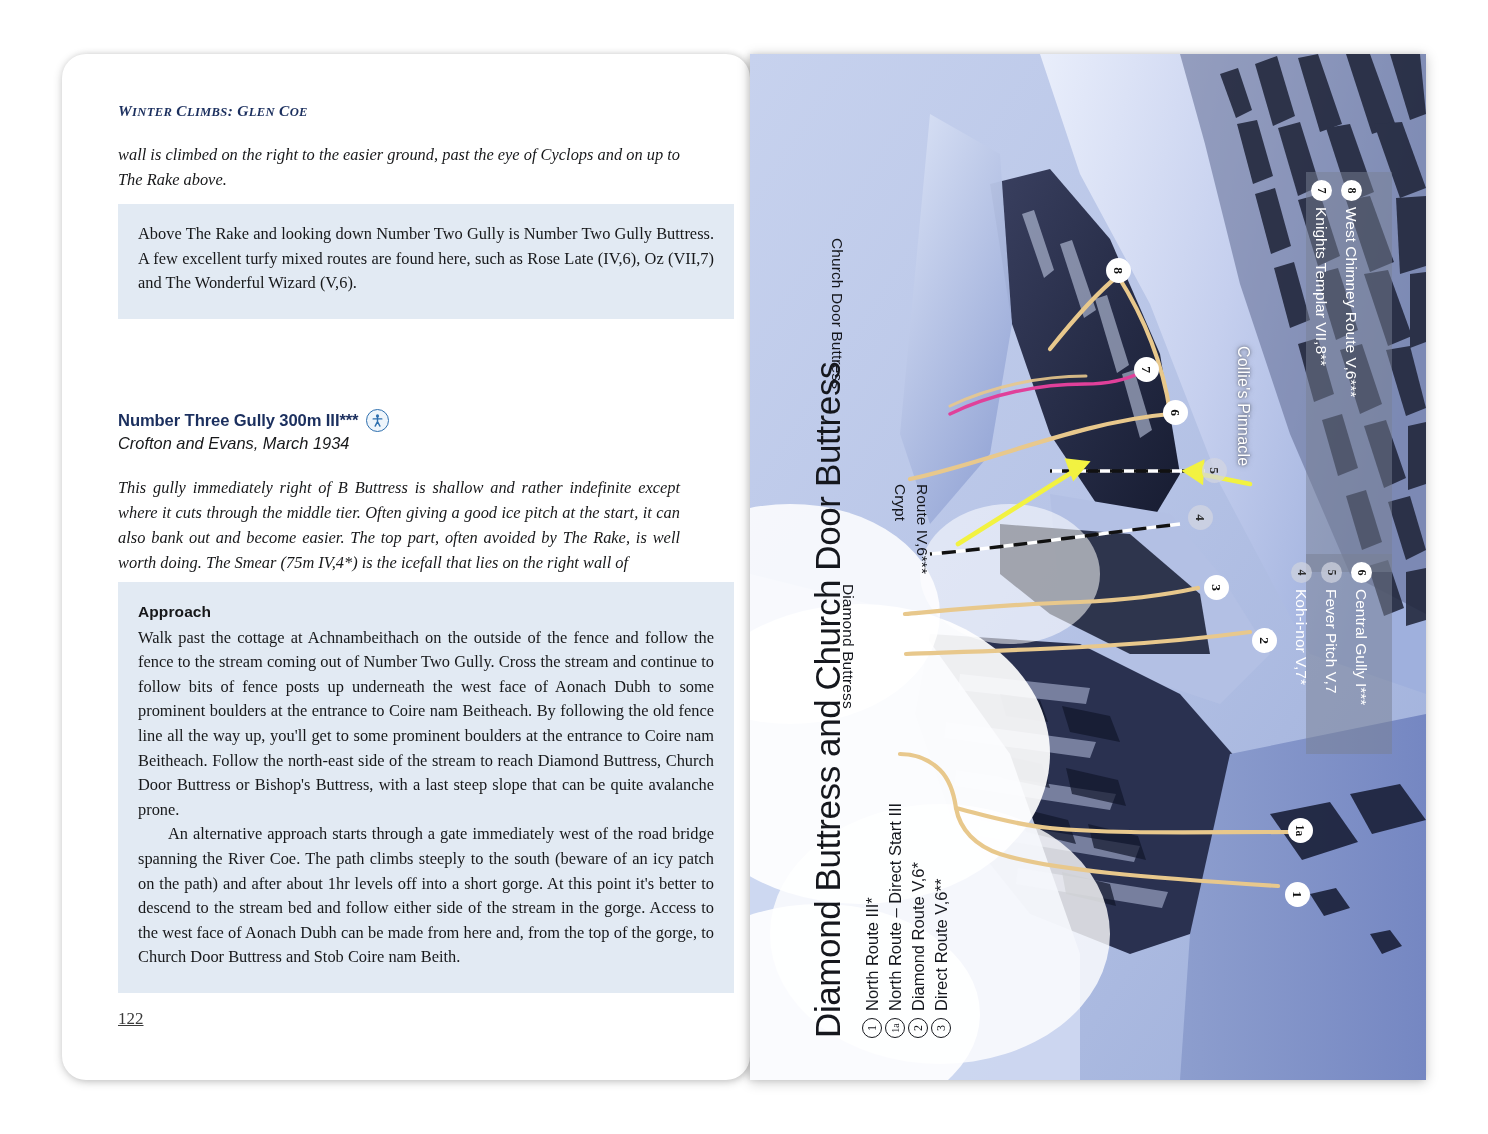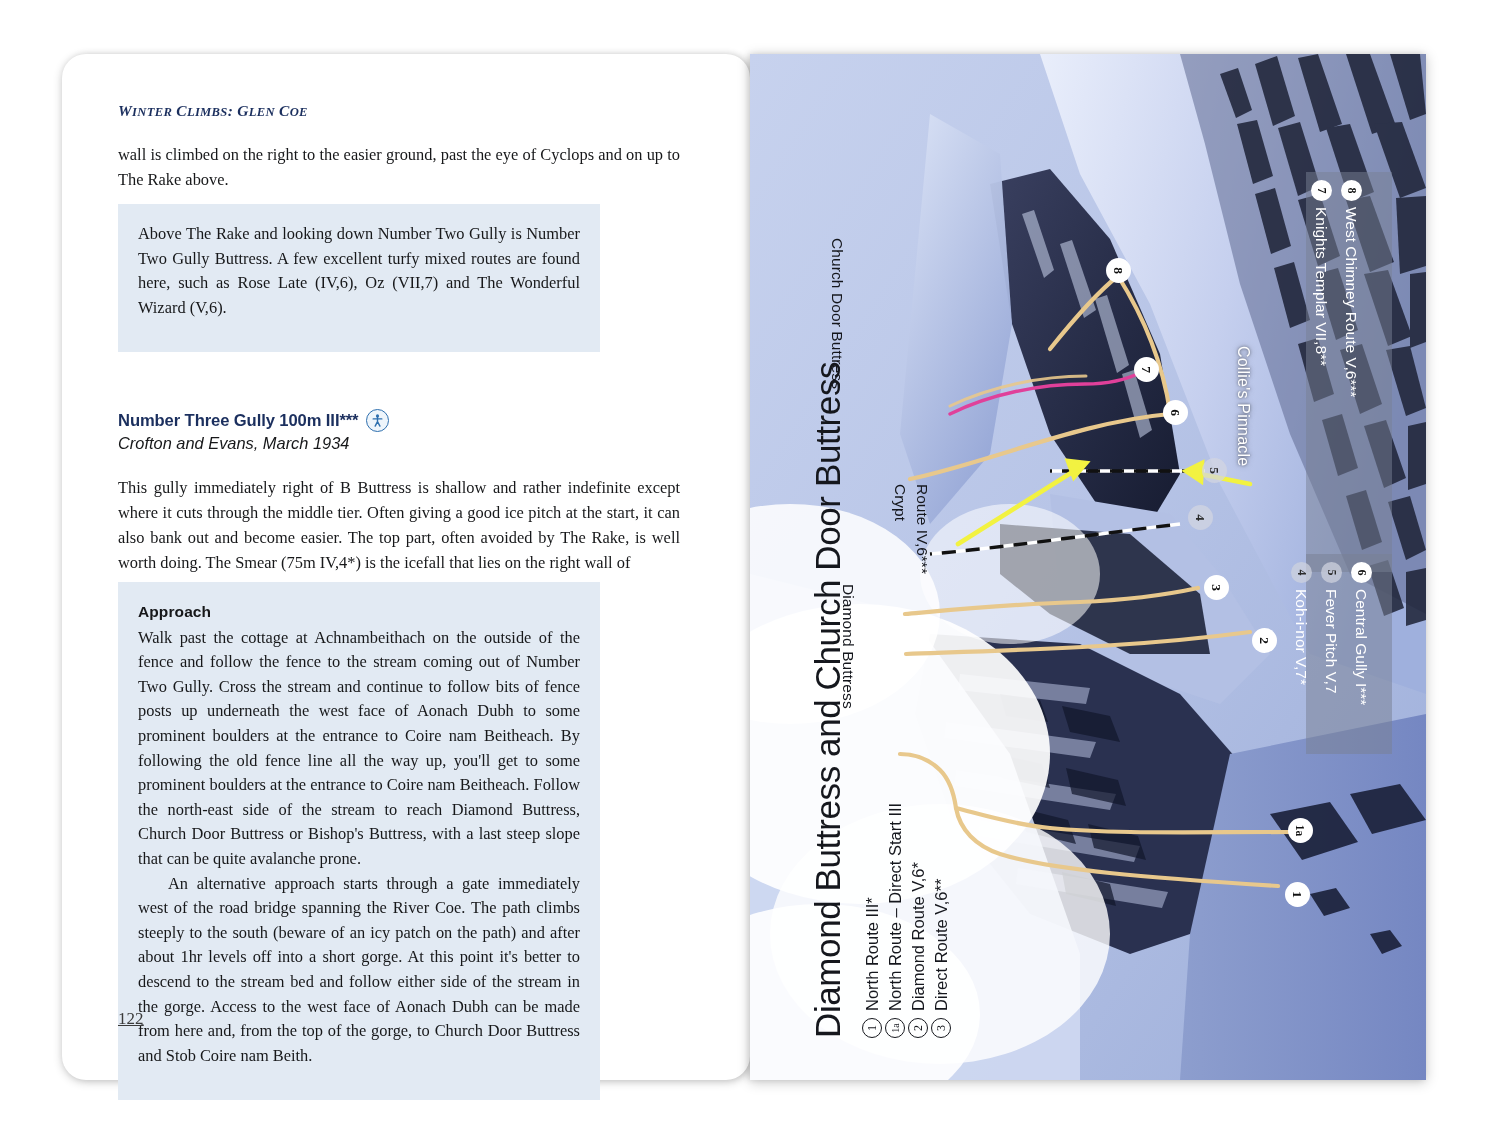--- a/index.html
+++ b/index.html
@@ -43,30 +43,31 @@
 
   .body-para {
     position: absolute;
     left: 56px;
     width: 562px;
     font-family: "Liberation Serif", serif;
     font-size: 16.4px;
     line-height: 25px;
     color: #17181a;
     text-align: justify;
+    font-style: italic;
   }
 
   #intro-para { top: 88px; }
 
   .infobox {
     position: absolute;
     left: 56px;
-    width: 482px;
+    width: 616px;
     background: #e2eaf3;
-    padding: 18px 20px 32px 20px;
+    padding: 18px 20px 23px 20px;
     font-family: "Liberation Serif", serif;
     font-size: 16.4px;
     line-height: 24.6px;
     color: #17181a;
     text-align: justify;
   }
   .infobox p + p { text-indent: 30px; }
   .infobox h4 {
     font-family: "Liberation Sans", sans-serif;
     font-size: 15.5px;
@@ -277,21 +278,21 @@
       <span class="sc" style="font-size:15.5px">C</span><span class="sc">OE</span>
     </div>
 
     <div class="body-para" id="intro-para">wall is climbed on the right to the easier ground, past the eye of Cyclops and on up to The Rake above.</div>
 
     <div class="infobox" id="box-rake">
       <p>Above The Rake and looking down Number Two Gully is Number Two Gully Buttress. A few excellent turfy mixed routes are found here, such as Rose Late (IV,6), Oz (VII,7) and The Wonderful Wizard (V,6).</p>
     </div>
 
     <div class="route-head">
-      <span>Number Three Gully 100m III***</span>
+      <span>Number Three Gully 300m III***</span>
       <span class="skier-icon">
         <svg width="15" height="15" viewBox="0 0 16 16" aria-hidden="true">
           <circle cx="8" cy="3.1" r="1.7" fill="#2e6fae"></circle>
           <path d="M8 4.6 L8 9.2 M8 9.2 L5.5 14 M8 9.2 L10.6 14 M3.4 6.3 L12.6 6.3" stroke="#2e6fae" stroke-width="1.5" fill="none" stroke-linecap="round"></path>
         </svg>
       </span>
     </div>
 
     <div class="route-fa">Crofton and Evans, March 1934</div>
 

